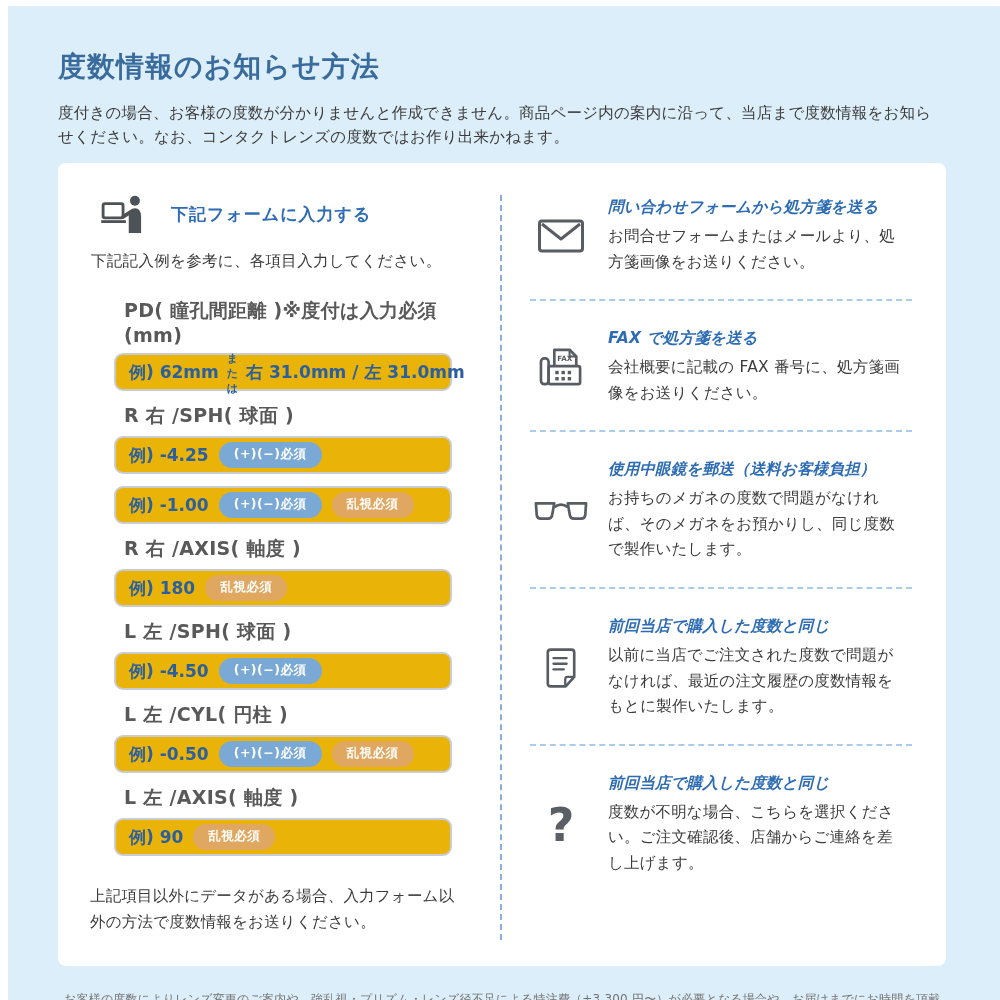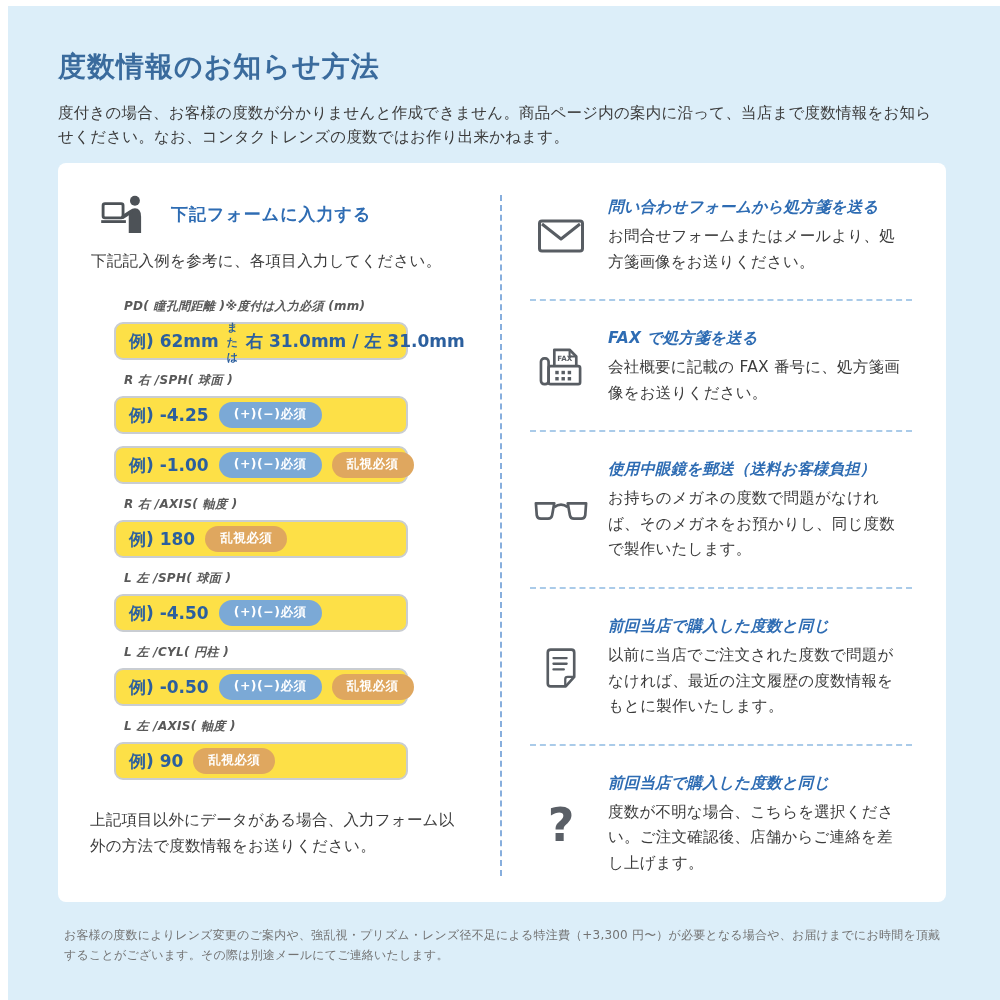--- a/index.html
+++ b/index.html
@@ -22,23 +22,23 @@
   }
   .col-left{width:444px;box-sizing:border-box;border-right:2px dashed #87aedd;padding-bottom:4px;}
   .col-right{flex:1;box-sizing:border-box;padding:2px 34px 0 28px;}
 
   .form-header{display:flex;align-items:center;gap:24px;margin:0 0 18px 43px;}
   .form-heading{font-size:17px;font-weight:bold;color:#2e6cb3;letter-spacing:1px;}
   .instruction{font-size:15.5px;color:#3c3c3c;margin:0 0 26px 33px;letter-spacing:.3px;}
 
   .fields{margin-left:56px;}
   .field{margin-bottom:12px;}
-  .field-label{font-size:12px;font-weight:bold;color:#595959;margin:0 0 7px 10px;letter-spacing:.3px;font-style:italic;}
+  .field-label{font-size:19px;font-weight:bold;color:#595959;margin:0 0 7px 10px;letter-spacing:.3px;}
   .example-box{
-    width:294px;height:38px;box-sizing:border-box;background:#fde047;
+    width:338px;height:38px;box-sizing:border-box;background:#eab308;
     border:2px solid #c9cdd2;border-radius:9px;
     display:flex;align-items:center;gap:10px;padding:0 10px 0 13px;
   }
   .ex-text{font-size:17px;font-weight:bold;color:#2b5f9e;white-space:nowrap;}
   .ex-small{font-size:11px;font-weight:bold;color:#2b5f9e;margin:2px -2px 0;}
   .badge{
     display:inline-block;border-radius:999px;color:#fff;font-weight:bold;
     font-size:12.5px;line-height:1;padding:6px 15px 7px;letter-spacing:.5px;white-space:nowrap;
   }
   .badge-blue{background:#7ba9d6;text-align:right;}

